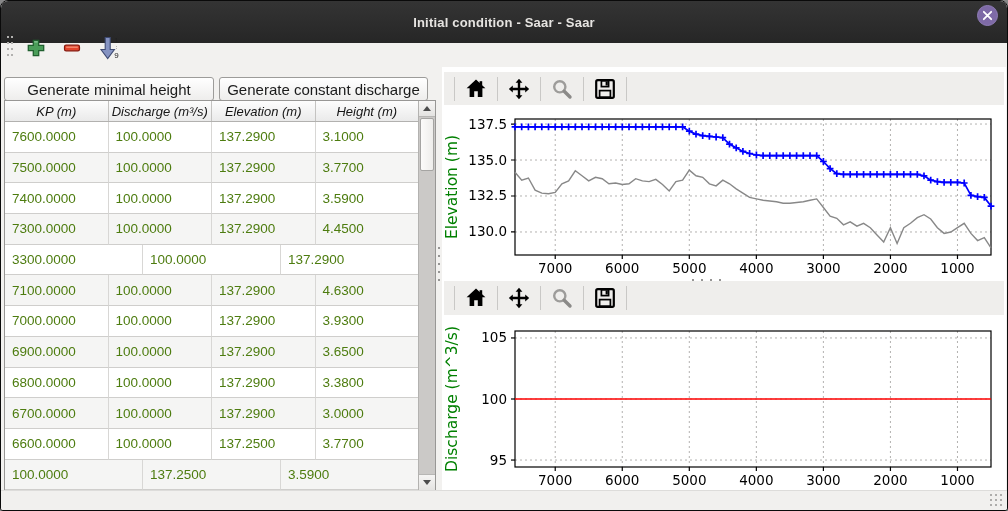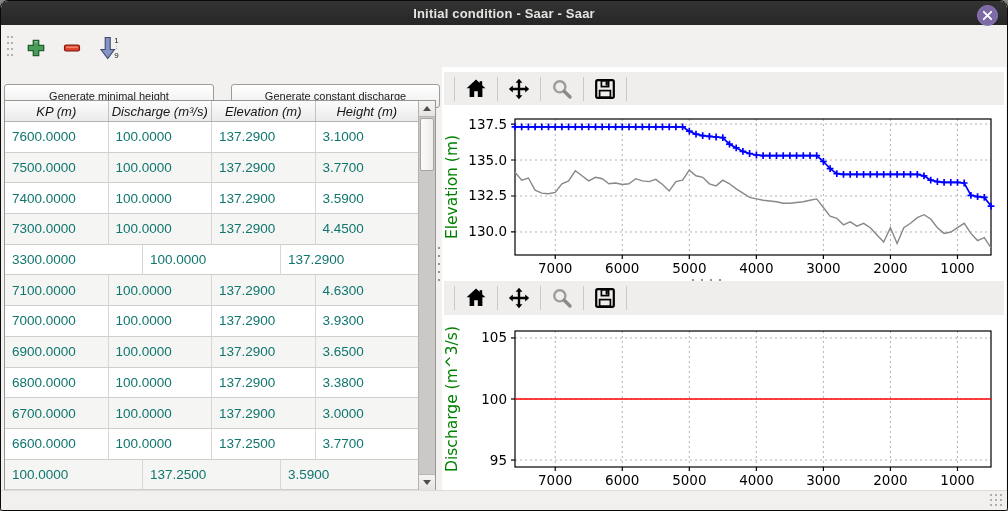--- a/index.html
+++ b/index.html
@@ -5,61 +5,61 @@
   * { margin:0; padding:0; box-sizing:border-box; }
   html,body { background:#888; }
   .window {
     position:relative; width:1008px; height:511px;
     background:#f2f1ef; border:1px solid #0a0a0a;
     border-radius:8px 8px 3px 3px; overflow:hidden;
     font-family:"Liberation Sans", sans-serif;
   }
   
   .titlebar {
-    position:absolute; left:0; top:0; right:0; height:24px;
+    position:absolute; left:0; top:0; right:0; height:42px;
     background:linear-gradient(#343434,#262626);
     display:flex; align-items:center; justify-content:center;
   }
   .titlebar .title { color:#e6e4e1; font-size:13px; font-weight:bold; letter-spacing:.2px; }
   .close-btn {
     position:absolute; right:9px; top:4px; width:21px; height:21px;
     border-radius:50%; background:#7e6aa6; border:1px solid #8f7db6;
     display:flex; align-items:center; justify-content:center; cursor:pointer;
   }
   
   .main-toolbar { position:absolute; left:0; top:28px; right:0; height:38px; display:flex; align-items:center; }
   .tb-handle { position:relative; width:8px; height:24px; margin-left:6px; }
   .tb-handle i { position:absolute; top:0; bottom:0; width:2px;
     background:repeating-linear-gradient(#b2b1af 0 2px, transparent 2px 6px); }
   .tb-handle i:nth-child(1){ left:0; } .tb-handle i:nth-child(2){ left:4px; }
   .tb-btn { background:transparent; border:none; width:30px; height:30px; margin-left:6px;
     display:flex; align-items:center; justify-content:center; cursor:pointer; }
   
   .gen-btn {
-    position:absolute; top:83px; height:24px;
+    position:absolute; top:76px; height:24px;
     border:1px solid #9d9c9a; border-radius:3px;
     background:linear-gradient(#ffffff,#eeedec);
     font-family:"Liberation Sans", sans-serif;
-    font-size:11px; color:#1b1b1b; cursor:pointer;
+    font-size:15px; color:#1b1b1b; cursor:pointer;
   }
   #btn-min-height { left:3px;  width:210px; }
-  #btn-const-q    { left:218px; width:209px;margin-left:12px; }
+  #btn-const-q    { left:218px; width:209px; }
   .table-frame {
     position:absolute; left:3px; top:99px; width:432px; height:391px;
     border:1px solid #989795; background:#fff;
   }
   .table-inner { position:absolute; left:0; top:0; right:17px; bottom:0; overflow:hidden; background:#fff; }
   .thead { display:flex; height:21px;
     background:linear-gradient(#fdfdfd,#eaeaea); border-bottom:1px solid #b2b1af;font-style:italic; }
   .th { flex:1 1 0; display:flex; align-items:center; justify-content:center;
     font-size:13px; color:#161616; border-right:1px solid #c4c3c1; cursor:pointer; }
   .th:last-child { border-right:none; }
   .tr { display:flex; height:30.7px; }
   .tr:nth-child(even) .td { background:#f5f5f4; }
-  .td { flex:1 1 0; font-size:13.5px; color:#0f766e; padding-left:7px;
+  .td { flex:1 1 0; font-size:13.5px; color:#4d7c0f; padding-left:7px;
     display:flex; align-items:center; background:#fff;
     border-right:1px solid #d8d7d5; border-bottom:1px solid #cfcecc; }
   .td:last-child { border-right:none; }
   
   .vscroll { position:absolute; right:0; top:0; bottom:0; width:17px;
     background:#cbc9c7; border-left:1px solid #b3b2b0; }
   .sb-btn { position:absolute; left:0; right:0; height:16px; background:linear-gradient(#f6f5f4,#e4e3e1);
     display:flex; align-items:center; justify-content:center; cursor:pointer; }
   .sb-btn.up { top:0; border-bottom:1px solid #b7b6b4; }
   .sb-btn.down { bottom:0; border-top:1px solid #b7b6b4; }

